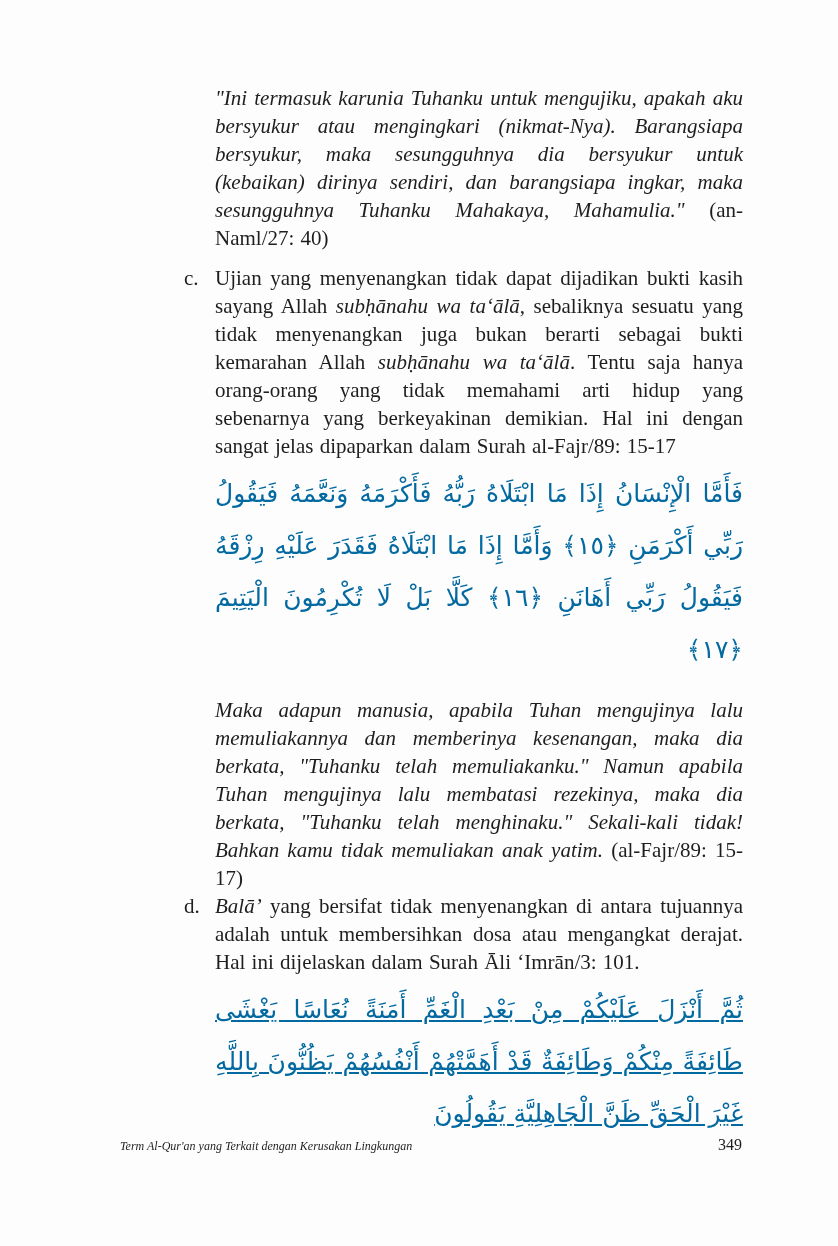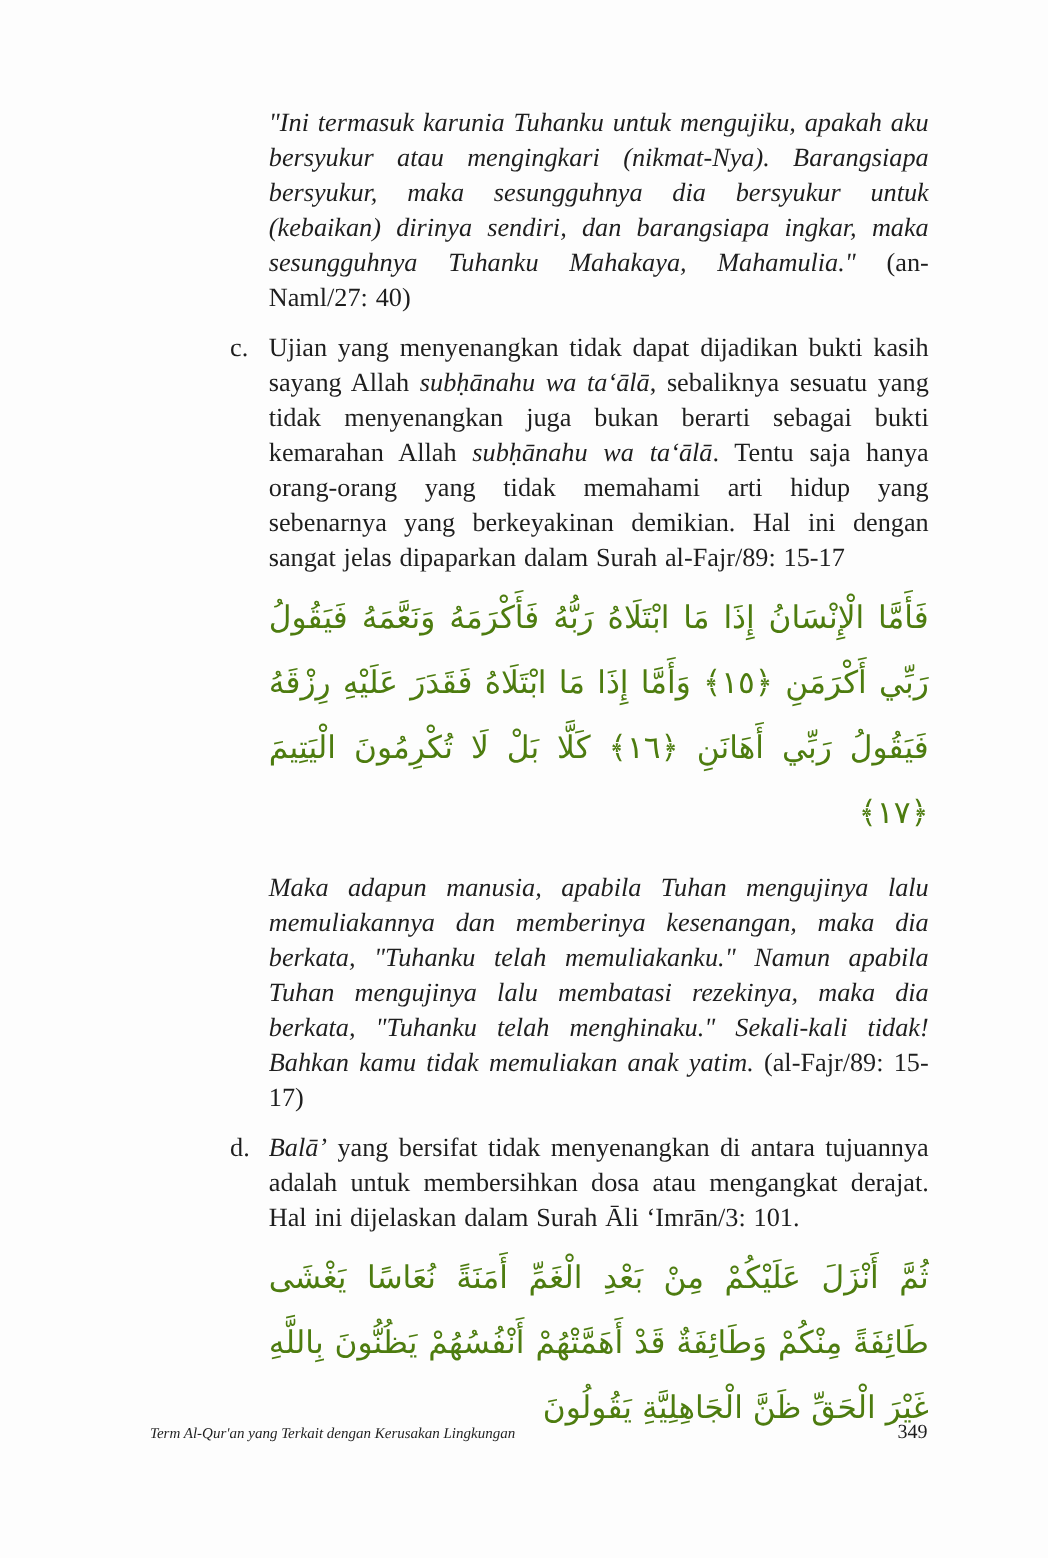--- a/index.html
+++ b/index.html
@@ -37,28 +37,28 @@
     font-size:21px;
     line-height:28px;
     font-style:normal;
   }
   .arabic {
     font-family:"DejaVu Sans",sans-serif;
     font-size:25px;
     line-height:52px;
     direction:rtl;
     text-align:justify;
-    color:#4d7c0f;
+    color:#0369a1;
   }
   .mb-quote   { margin-bottom:12px; }
   .mb-itemc   { margin-bottom:8px; }
   .arabic-1   { margin:8px 0 20px 0; }
-  .mb-trans   { margin-bottom:12px; }
+  .mb-trans   { }
   .mb-itemd   { margin-bottom:6px; }
-  .arabic-2   { margin-top:8px; }
+  .arabic-2   { margin-top:8px;text-decoration:underline; }
   .footer {
     position:absolute;
     left:120px;
     right:96px;
     top:1106px;
     display:flex;
     justify-content:space-between;
     align-items:baseline;
   }
   .running-title {

